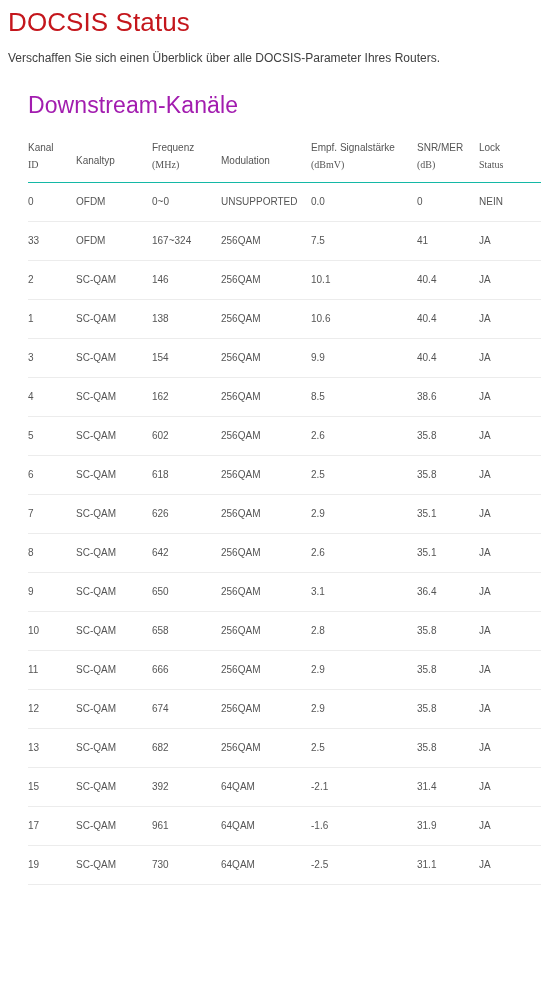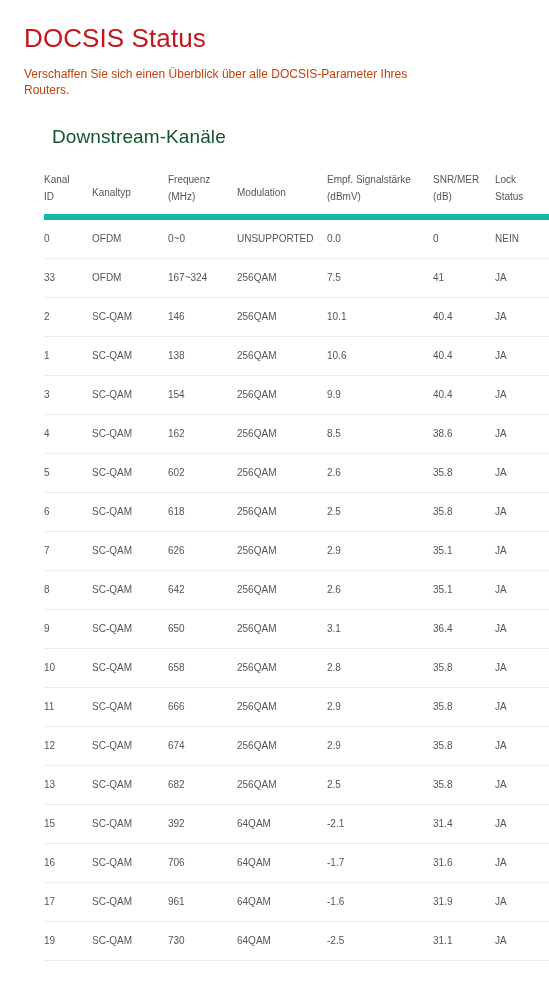--- a/index.html
+++ b/index.html
@@ -15,56 +15,56 @@
     font-family: "Liberation Sans", sans-serif;
     color: #444444;
     -webkit-font-smoothing: antialiased;
   }
 
   .page {
     position: relative;
     width: 445px;
     height: 993px;
     box-sizing: border-box;
-    padding: 16px;
+    padding: 0;
   }
 
   
   .page-title {
     margin: 0;
     padding: 6px 0 0 8px;
     font-size: 26px;
     font-weight: 400;
     line-height: 32px;
     letter-spacing: 0.1px;
     color: #c4161c;
   }
 
   .page-subtitle {
     margin: 0;
     padding: 12px 0 0 8px;
     font-size: 12px;
     font-weight: 400;
     line-height: 16px;
-    color: #c2410c;
+    color: #404040;
   }
 
   
   .section {
     padding-left: 28px;
     padding-right: 0;
     margin-top: 27px;
   }
 
   .section-title {
-    margin: 8px;
-    font-size: 19px;
+    margin: 0;
+    font-size: 23px;
     font-weight: 400;
     line-height: 24px;
-    color: #14532d;
+    color: #a21caf;
     letter-spacing: 0.1px;
   }
 
   
   .table-wrap {
     margin-top: 13px;
     padding-right: 8px;
   }
 
   table.ds-table {
@@ -83,26 +83,26 @@
   table.ds-table col.c-lock    { width: 62px; }
 
   table.ds-table thead th {
     text-align: left;
     font-weight: 400;
     font-size: 10px;
     line-height: 17px;
     color: #555555;
     padding: 9px 6px 9px 0;
     vertical-align: middle;
-    border-bottom: 6px solid #14b8a6;
+    border-bottom: 1px solid #14b8a6;
     white-space: nowrap;
   }
 
   table.ds-table thead th .hdr-l1 { display: block; }
-  table.ds-table thead th .hdr-l2 { display: block; }
+  table.ds-table thead th .hdr-l2 { display: block; font-family: Liberation Serif, serif; }
 
   table.ds-table thead th.single .hdr-l1 {
     display: block;
     padding-top: 8px;
   }
 
   table.ds-table tbody td {
     font-size: 10px;
     line-height: 14px;
     color: #555555;
@@ -312,29 +312,20 @@
             <tr>
               <td>15</td>
               <td>SC-QAM</td>
               <td>392</td>
               <td>64QAM</td>
               <td>-2.1</td>
               <td>31.4</td>
               <td>JA</td>
             </tr>
             <tr>
-              <td>16</td>
-              <td>SC-QAM</td>
-              <td>706</td>
-              <td>64QAM</td>
-              <td>-1.7</td>
-              <td>31.6</td>
-              <td>JA</td>
-            </tr>
-            <tr>
               <td>17</td>
               <td>SC-QAM</td>
               <td>961</td>
               <td>64QAM</td>
               <td>-1.6</td>
               <td>31.9</td>
               <td>JA</td>
             </tr>
             <tr>
               <td>19</td>

